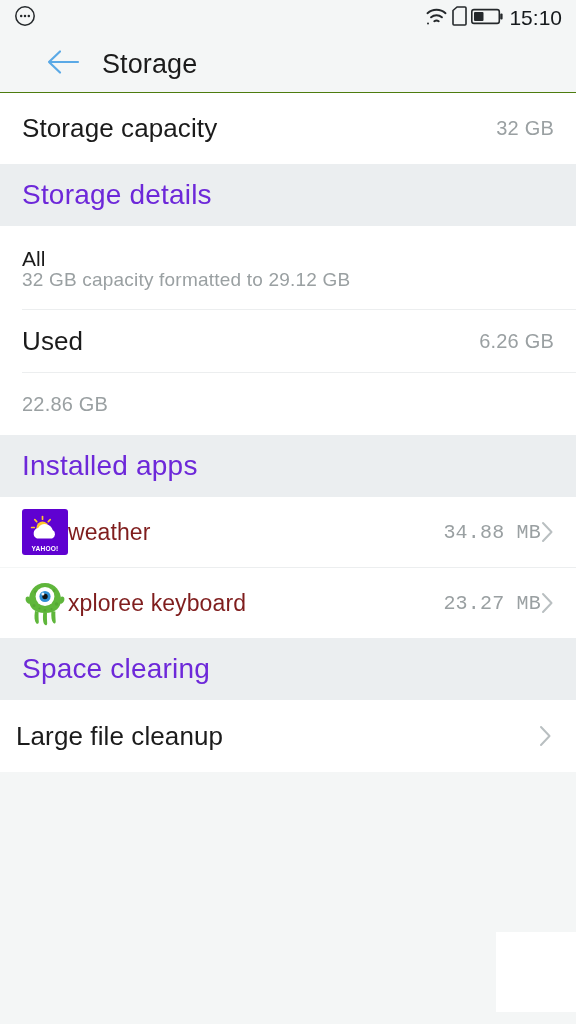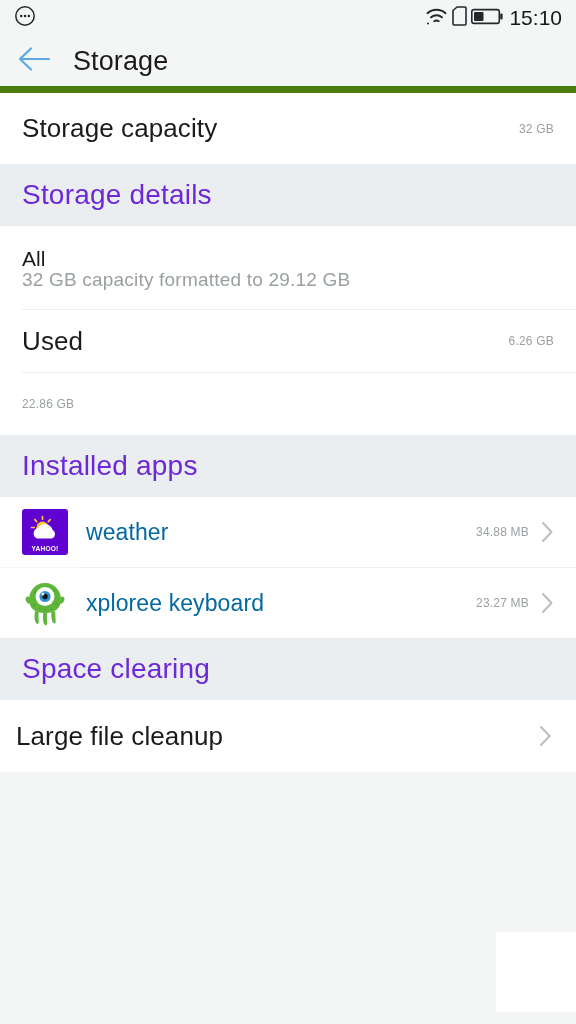--- a/index.html
+++ b/index.html
@@ -48,22 +48,23 @@
   .dots-circle {
     display: block;
   }
 
   
   .header {
     height: 57px;
     background: #f4f6f6;
     display: flex;
     align-items: center;
-    border-bottom: 7px solid #4d7c0f;
-    box-sizing: border-box;
+    border-bottom: 1px solid #4d7c0f;
+    box-sizing: border-box;
+    padding-left: 29px;
   }
   .back-btn {
     width: 68px;
     height: 57px;
     display: flex;
     align-items: center;
     justify-content: center;
     cursor: pointer;
   }
   .header-title {
@@ -83,21 +84,21 @@
     padding: 0 22px;
     box-sizing: border-box;
     position: relative;
   }
   .row-label {
     font-size: 26px;
     color: #1b1b1b;
     letter-spacing: 0.1px;
   }
   .row-value {
-    font-size: 12px;
+    font-size: 20px;
     color: #9aa0a2;
     letter-spacing: 0.2px;
   }
 
   .capacity-row { height: 71px; }
 
   
   .section-header {
     background: #ebeef0;
     height: 62px;
@@ -154,30 +155,31 @@
     box-sizing: border-box;
   }
   .app-icon {
     width: 46px;
     height: 46px;
     flex: 0 0 46px;
     display: block;
   }
   .app-name {
     font-size: 23px;
-    color: #0369a1;
-    margin-left: 18px;
+    color: #7f1d1d;
+    margin-left: 0;
     flex: 1 1 auto;
     letter-spacing: 0.1px;
   }
   .app-size {
-    font-size: 12px;
+    font-size: 20px;
     color: #9aa0a2;
     letter-spacing: 0.2px;
-    margin-right: 12px;
+    margin-right: 0;
+    font-family: Liberation Mono, monospace;
   }
   .chev {
     width: 13px;
     height: 22px;
     display: block;
     flex: 0 0 13px;
   }
 
   
   .cleanup-row {

